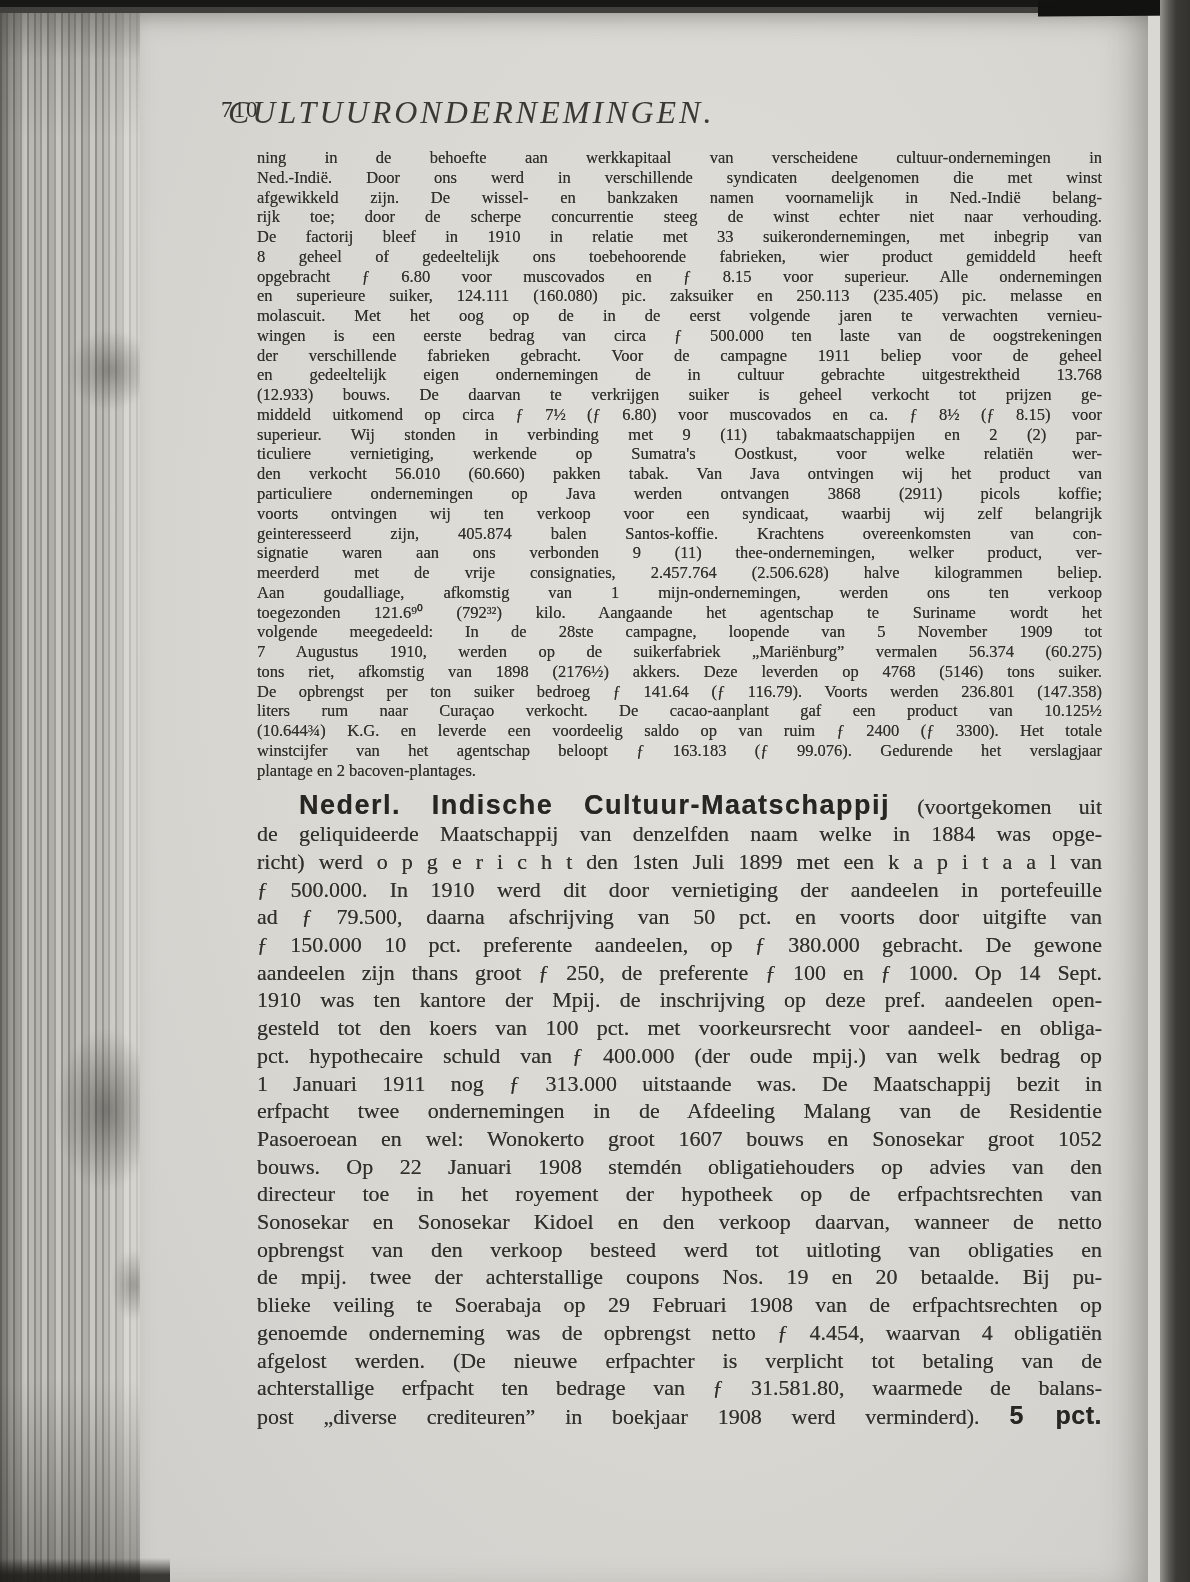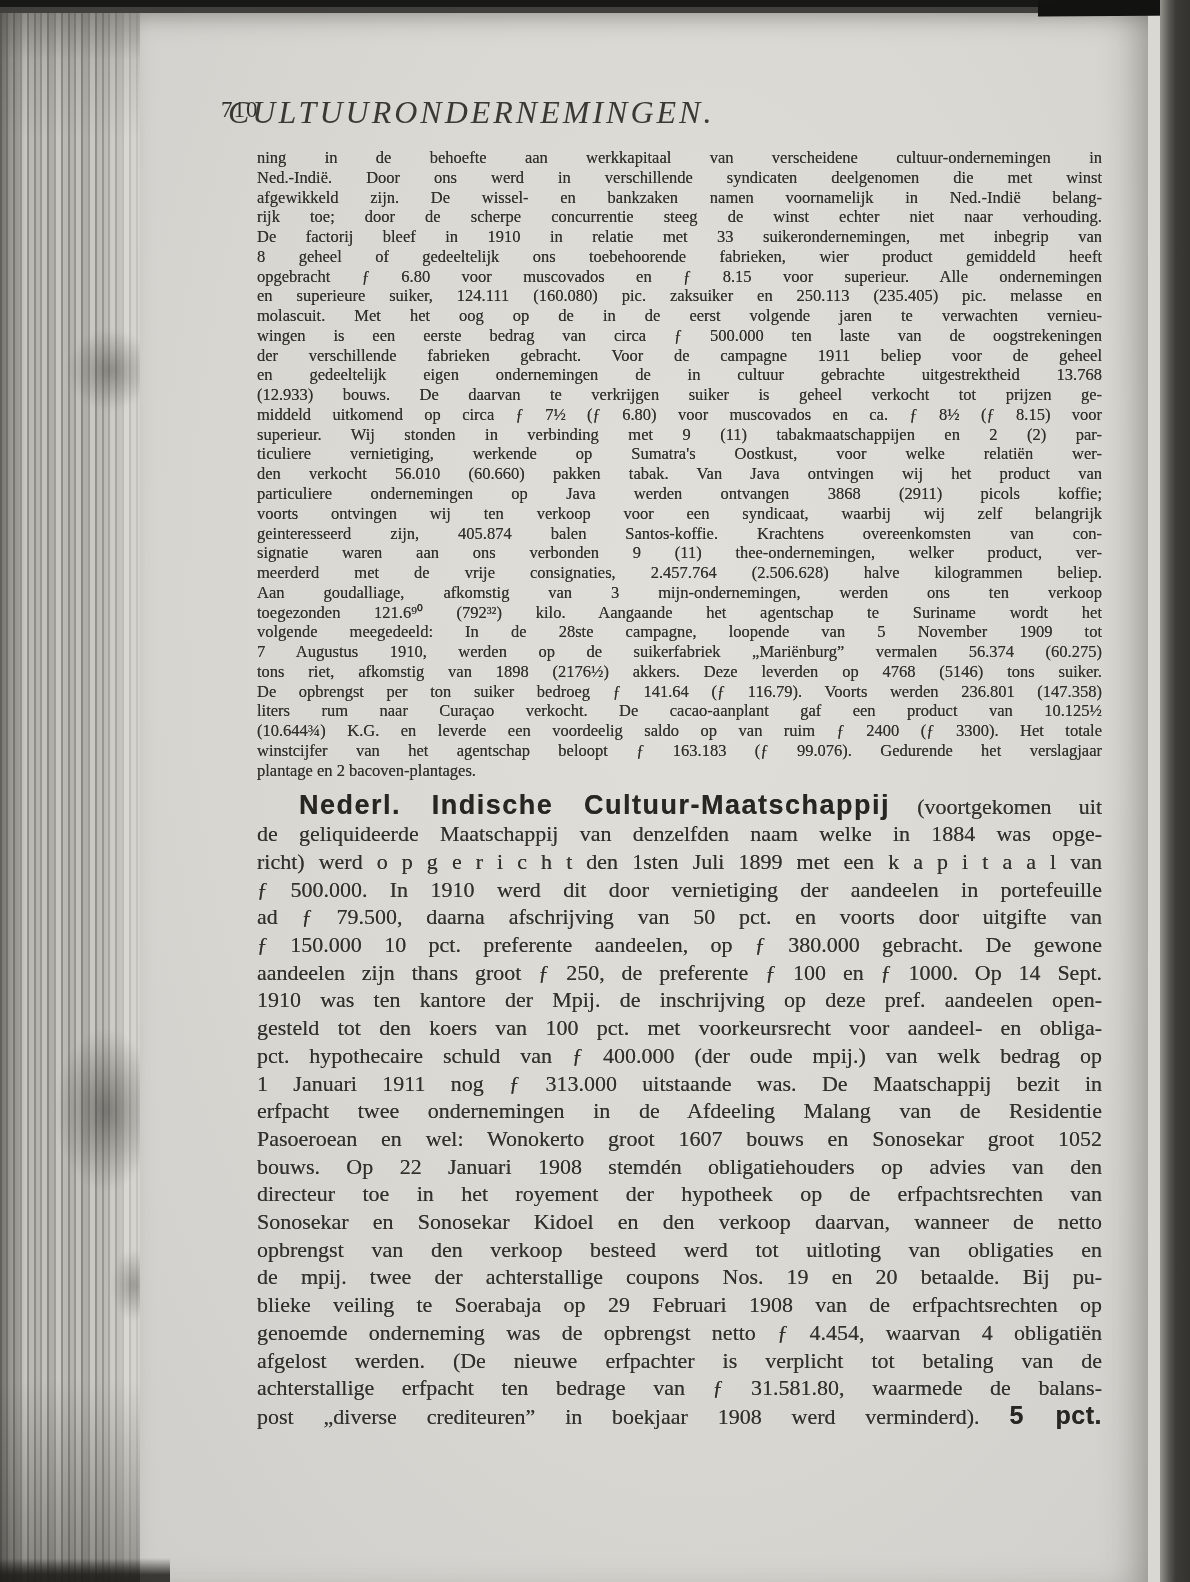--- a/index.html
+++ b/index.html
@@ -95,21 +95,21 @@
           <div class="line-sm just">(12.933) bouws. De daarvan te verkrijgen suiker is geheel verkocht tot prijzen ge-</div>
           <div class="line-sm just">middeld uitkomend op circa ƒ 7½ (ƒ 6.80) voor muscovados en ca. ƒ 8½ (ƒ 8.15) voor</div>
           <div class="line-sm just">superieur. Wij stonden in verbinding met 9 (11) tabakmaatschappijen en 2 (2) par-</div>
           <div class="line-sm just">ticuliere vernietiging, werkende op Sumatra's Oostkust, voor welke relatiën wer-</div>
           <div class="line-sm just">den verkocht 56.010 (60.660) pakken tabak. Van Java ontvingen wij het product van</div>
           <div class="line-sm just">particuliere ondernemingen op Java werden ontvangen 3868 (2911) picols koffie;</div>
           <div class="line-sm just">voorts ontvingen wij ten verkoop voor een syndicaat, waarbij wij zelf belangrijk</div>
           <div class="line-sm just">geinteresseerd zijn, 405.874 balen Santos-koffie. Krachtens overeenkomsten van con-</div>
           <div class="line-sm just">signatie waren aan ons verbonden 9 (11) thee-ondernemingen, welker product, ver-</div>
           <div class="line-sm just">meerderd met de vrije consignaties, 2.457.764 (2.506.628) halve kilogrammen beliep.</div>
-          <div class="line-sm just">Aan goudalliage, afkomstig van 3 mijn-ondernemingen, werden ons ten verkoop</div>
+          <div class="line-sm just">Aan goudalliage, afkomstig van 1 mijn-ondernemingen, werden ons ten verkoop</div>
           <div class="line-sm just">toegezonden 121.6⁹⁰ (792³²) kilo. Aangaande het agentschap te Suriname wordt het</div>
           <div class="line-sm just">volgende meegedeeld: In de 28ste campagne, loopende van 5 November 1909 tot</div>
           <div class="line-sm just">7 Augustus 1910, werden op de suikerfabriek „Mariënburg” vermalen 56.374 (60.275)</div>
           <div class="line-sm just">tons riet, afkomstig van 1898 (2176½) akkers. Deze leverden op 4768 (5146) tons suiker.</div>
           <div class="line-sm just">De opbrengst per ton suiker bedroeg ƒ 141.64 (ƒ 116.79). Voorts werden 236.801 (147.358)</div>
           <div class="line-sm just">liters rum naar Curaçao verkocht. De cacao-aanplant gaf een product van 10.125½</div>
           <div class="line-sm just">(10.644¾) K.G. en leverde een voordeelig saldo op van ruim ƒ 2400 (ƒ 3300). Het totale</div>
           <div class="line-sm just">winstcijfer van het agentschap beloopt ƒ 163.183 (ƒ 99.076). Gedurende het verslagjaar</div>
           <div class="line-sm">plantage en 2 bacoven-plantages.</div>
         </div>

